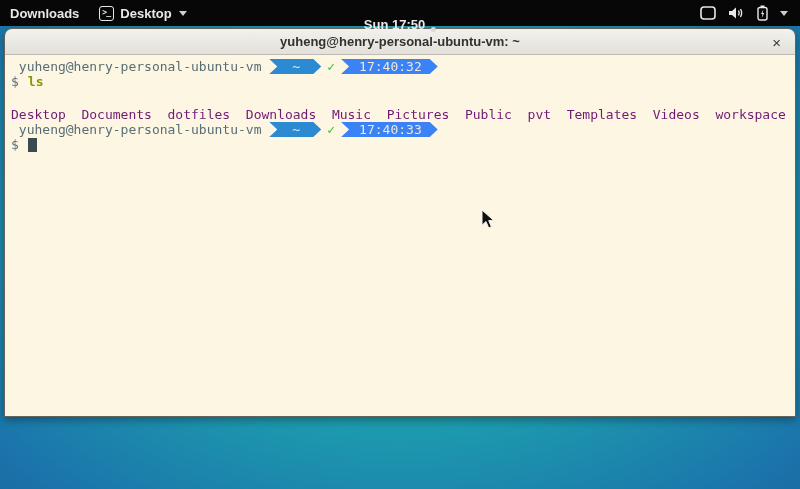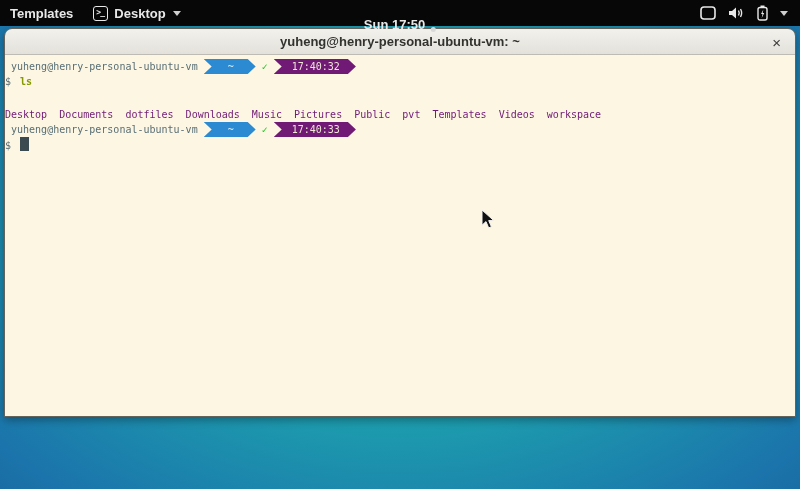--- a/index.html
+++ b/index.html
@@ -68,52 +68,52 @@
     position:relative;
   }
   .titlebar .title { font-size:13px; font-weight:700; color:#32322f; }
   .titlebar .close {
     position:absolute; right:14px; top:50%; transform:translateY(-50%);
     font-size:15px; line-height:15px; color:#3a3a3a; cursor:default;
     font-weight:400;
   }
   .term {
     flex:1; background:#fdf6e3;
-    font-family:"DejaVu Sans Mono", monospace; font-size:10px; line-height:15px;
-    padding:4px 2px 0 0; color:#586e75;
+    font-family:"DejaVu Sans Mono", monospace; font-size:13px; line-height:15px;
+    padding:4px 2px 0 6px; color:#586e75;
   }
   .term-line { white-space:pre; height:15px; }
   .prompt-line { display:flex; align-items:stretch; }
   .prompt-line > * { white-space:pre; }
   .pl-user { color:#586e75; }
   .pl-seg {
     display:inline-flex; align-items:center; justify-content:center;
     height:15px; padding:0 16px 0 18px; margin-right:3px;
     clip-path:polygon(0 0, calc(100% - 8px) 0, 100% 50%, calc(100% - 8px) 100%, 0 100%, 8px 50%);
   }
   .pl-blue { background:#2b8ad2; color:#d9edf8; min-width:52px; }
-  .pl-dark { background:#701a75; color:#eee8d5; margin-left:3px; }
+  .pl-dark { background:#3b82f6; color:#eee8d5; margin-left:3px; }
   .pl-check { color:#2ec72e; font-weight:700; padding:0 3px; }
   .dollar { color:#586e75; }
   .cmd { color:#859900; margin-left:9px;font-weight:bold; }
   .dirs { color:#701a75;margin-top:18px; }
   .cursor-block {
     display:inline-block; width:9px; height:14px; margin-left:9px;
     background:#3a4a50; vertical-align:text-bottom;
   }
 
   
   .mouse { position:absolute; left:481px; top:209px; z-index:50; }
 </style>
 </head>
 <body>
 
 <div class="topbar">
   <div class="tb-left">
-    <div class="tb-item">Templates</div>
+    <div class="tb-item">Downloads</div>
     <div class="tb-item">
       <span class="term-icon">
           <span class="term-icon-glyph">&gt;_</span>
         </span>
       <span>Desktop</span>
       <span class="caret-down"></span>
     </div>
   </div>
 
   <div class="tb-clock">

